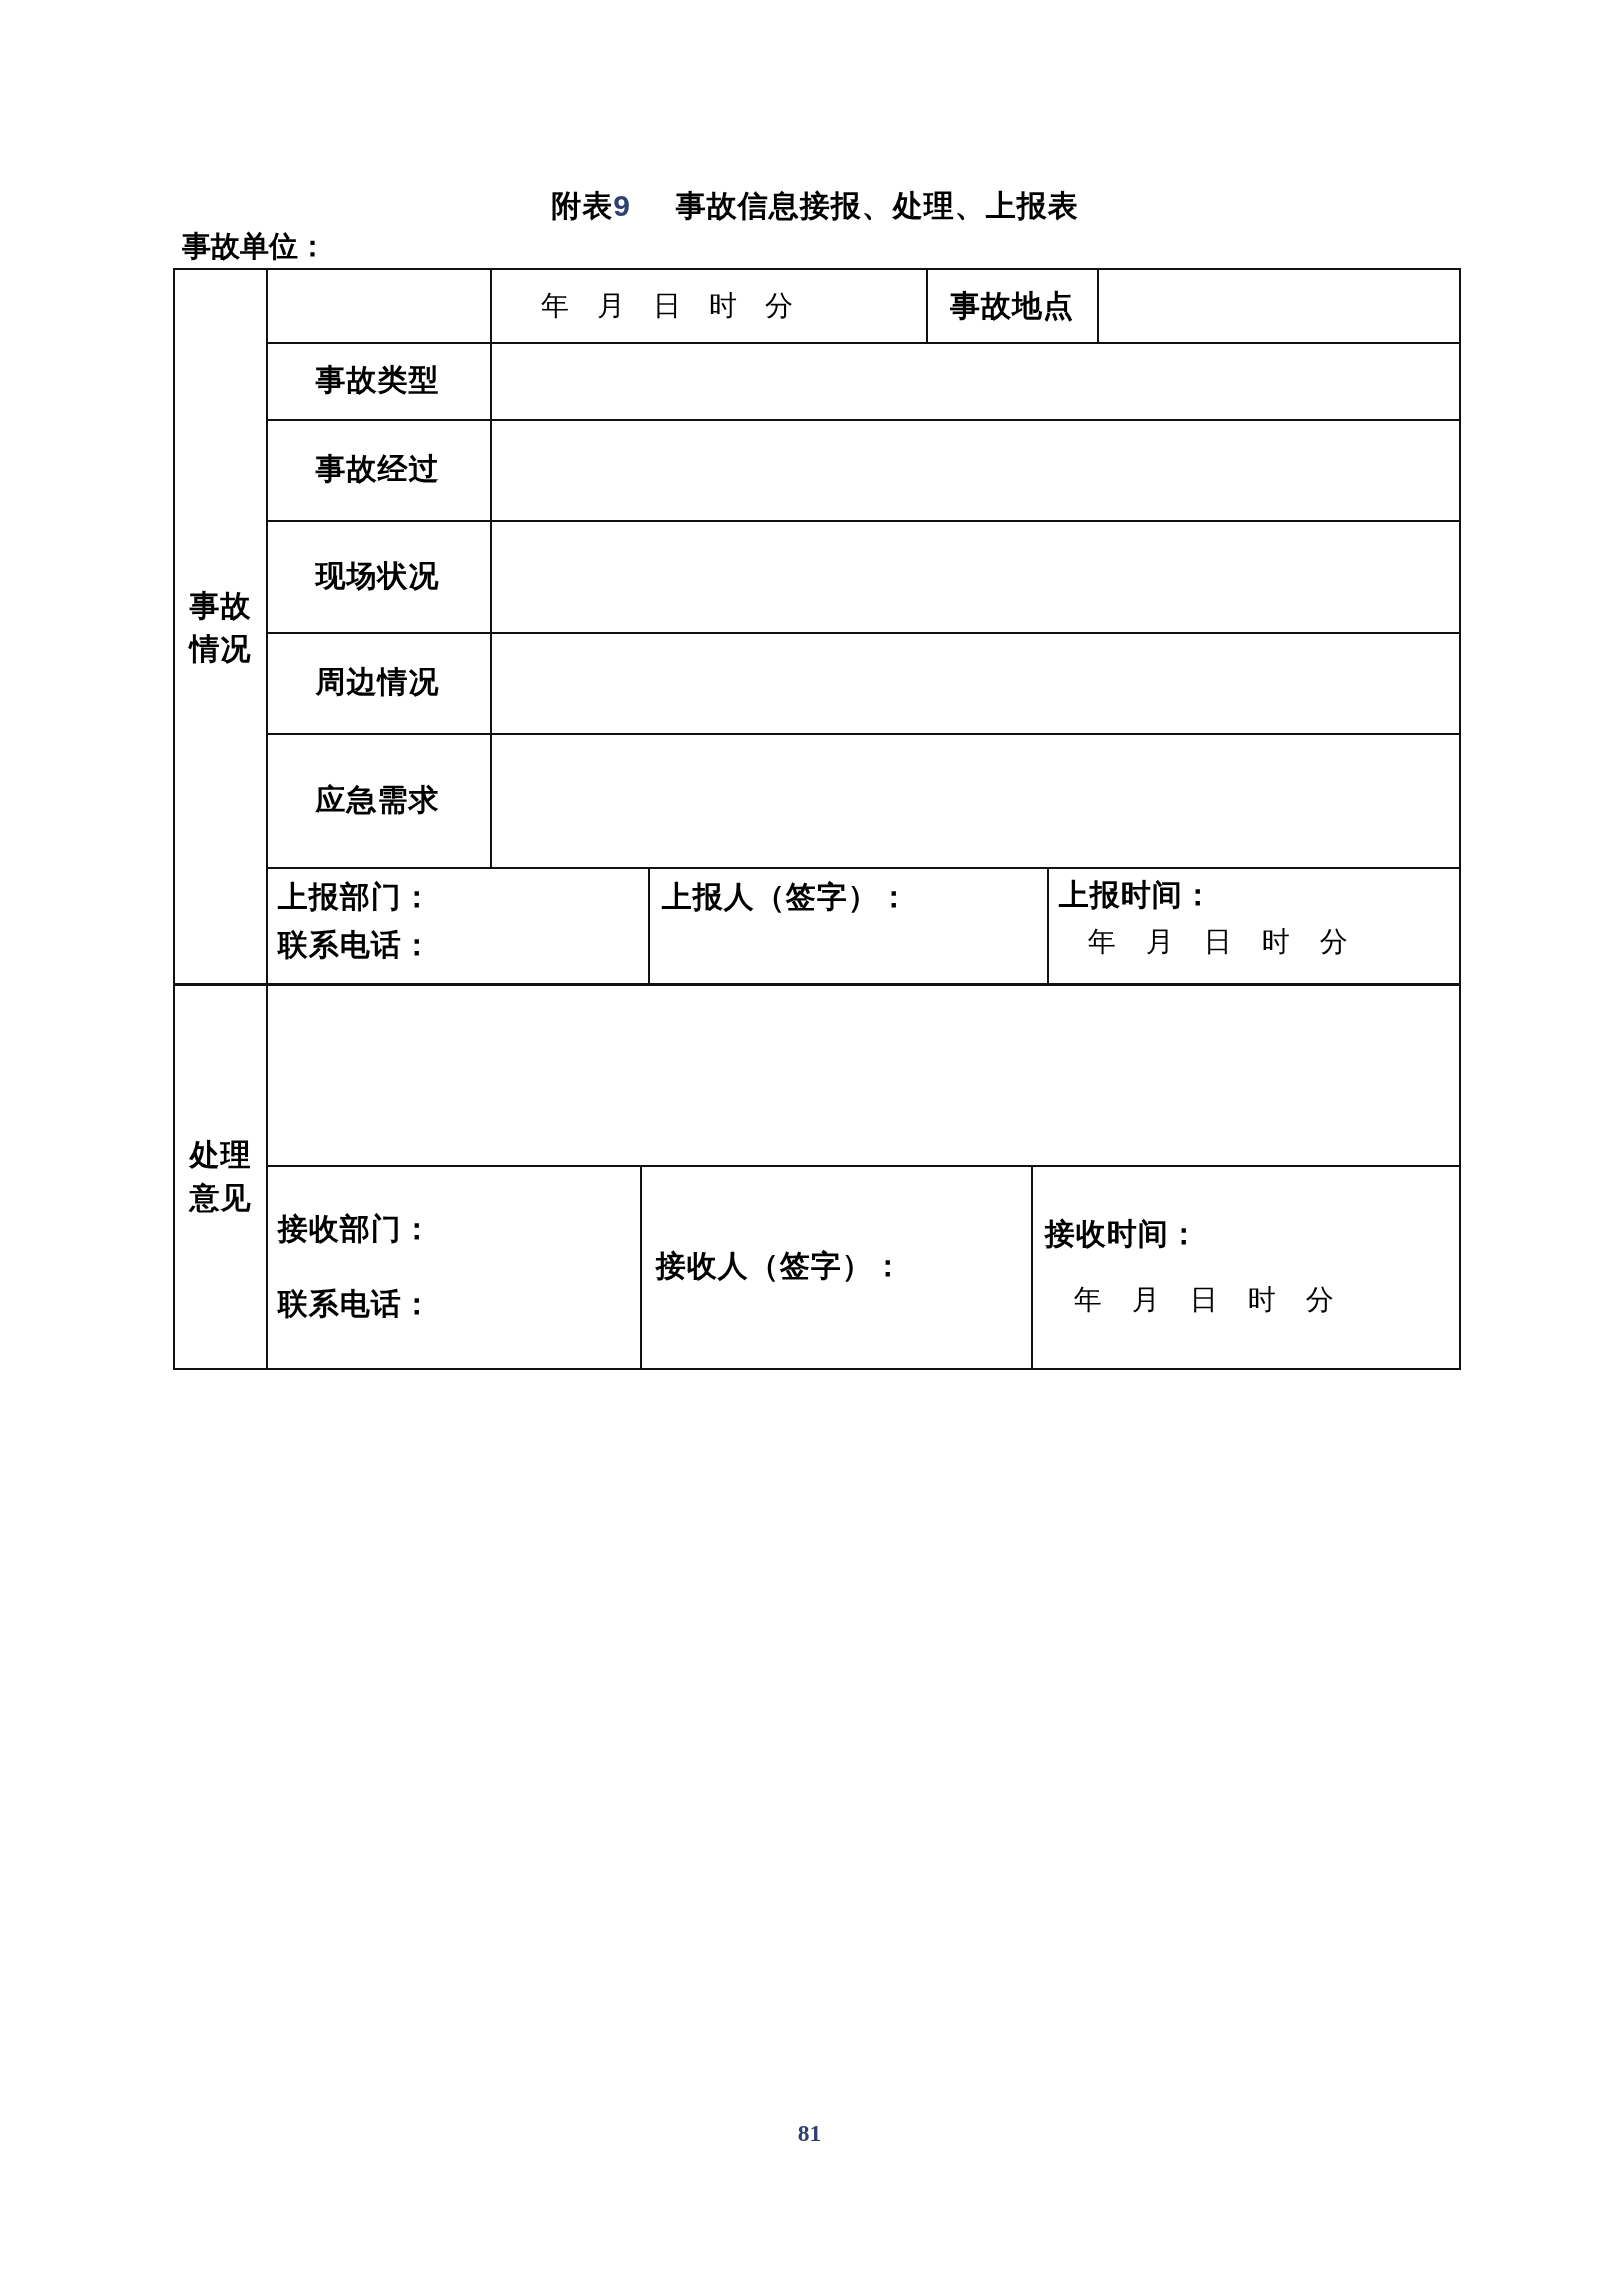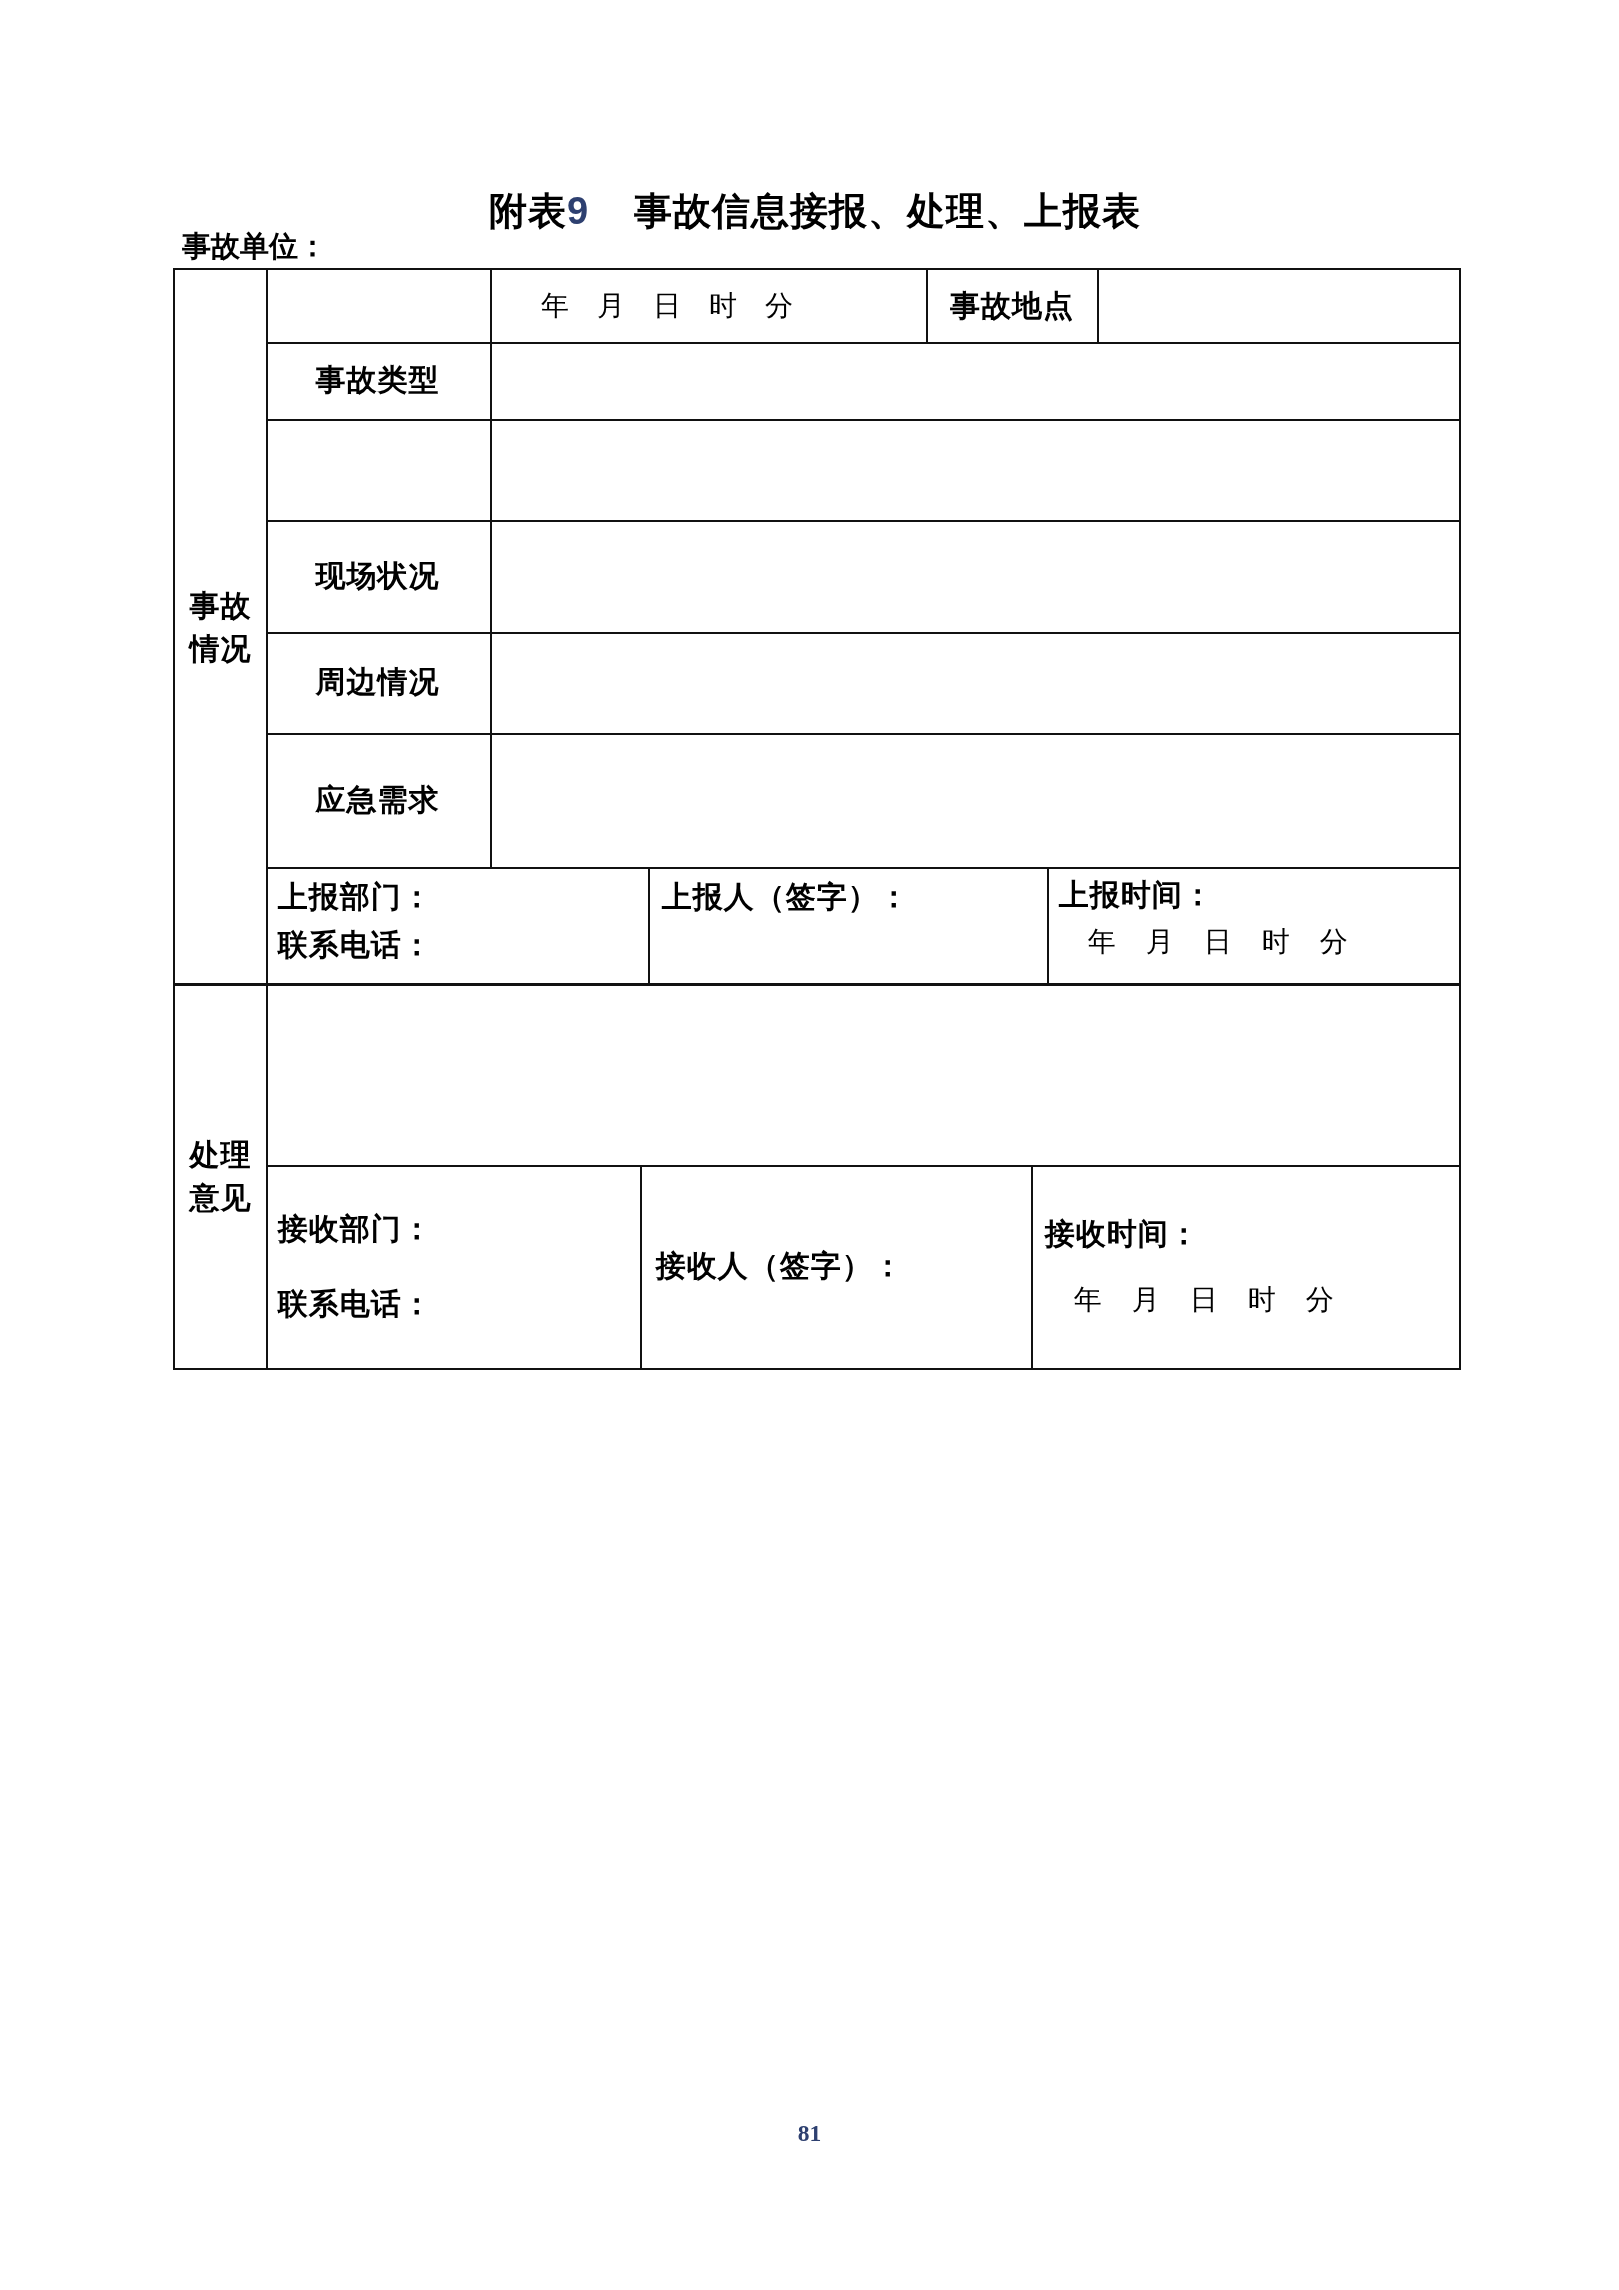--- a/index.html
+++ b/index.html
@@ -9,21 +9,21 @@
     font-family: "Liberation Sans", sans-serif;
     color: #000;
     position: relative;
     overflow: hidden;
   }
   .page { position: absolute; inset: 0; }
 
   
   .doc-title {
     position: absolute; left: 173px; top: 186px; width: 1284px;
-    text-align: center; font-size: 38px; font-weight: bold;
+    text-align: center; font-size: 30px; font-weight: bold;
     letter-spacing: 1px; white-space: nowrap;
   }
   .title-prefix { margin-right: 45px; }
   .title-number { color: #2e4070; }
 
   .unit-label {
     position: absolute; left: 182px; top: 229px;
     font-size: 29px; font-weight: bold; line-height: 35px;
   }
 
@@ -167,20 +167,21 @@
     <div class="cell c-vert c-sec2 lbl">
       <span>处理</span>
       <span>意见</span>
     </div>
 
     <div class="cell c-time-value">年　月　日　时　分</div>
     <div class="cell c-loc-label lbl">事故地点</div>
     <div class="cell c-loc-value"></div>
 
     <div class="cell c-info c-info-0 lbl">事故类型</div>
+    <div class="cell c-info c-info-1 lbl">事故经过</div>
     <div class="cell c-info c-info-2 lbl">现场状况</div>
     <div class="cell c-info c-info-3 lbl">周边情况</div>
     <div class="cell c-info c-info-4 lbl">应急需求</div>
 
     <div class="cell c-blank c-blank-0"></div>
     <div class="cell c-blank c-blank-1"></div>
     <div class="cell c-blank c-blank-2"></div>
     <div class="cell c-blank c-blank-3"></div>
     <div class="cell c-blank c-blank-4"></div>
 

